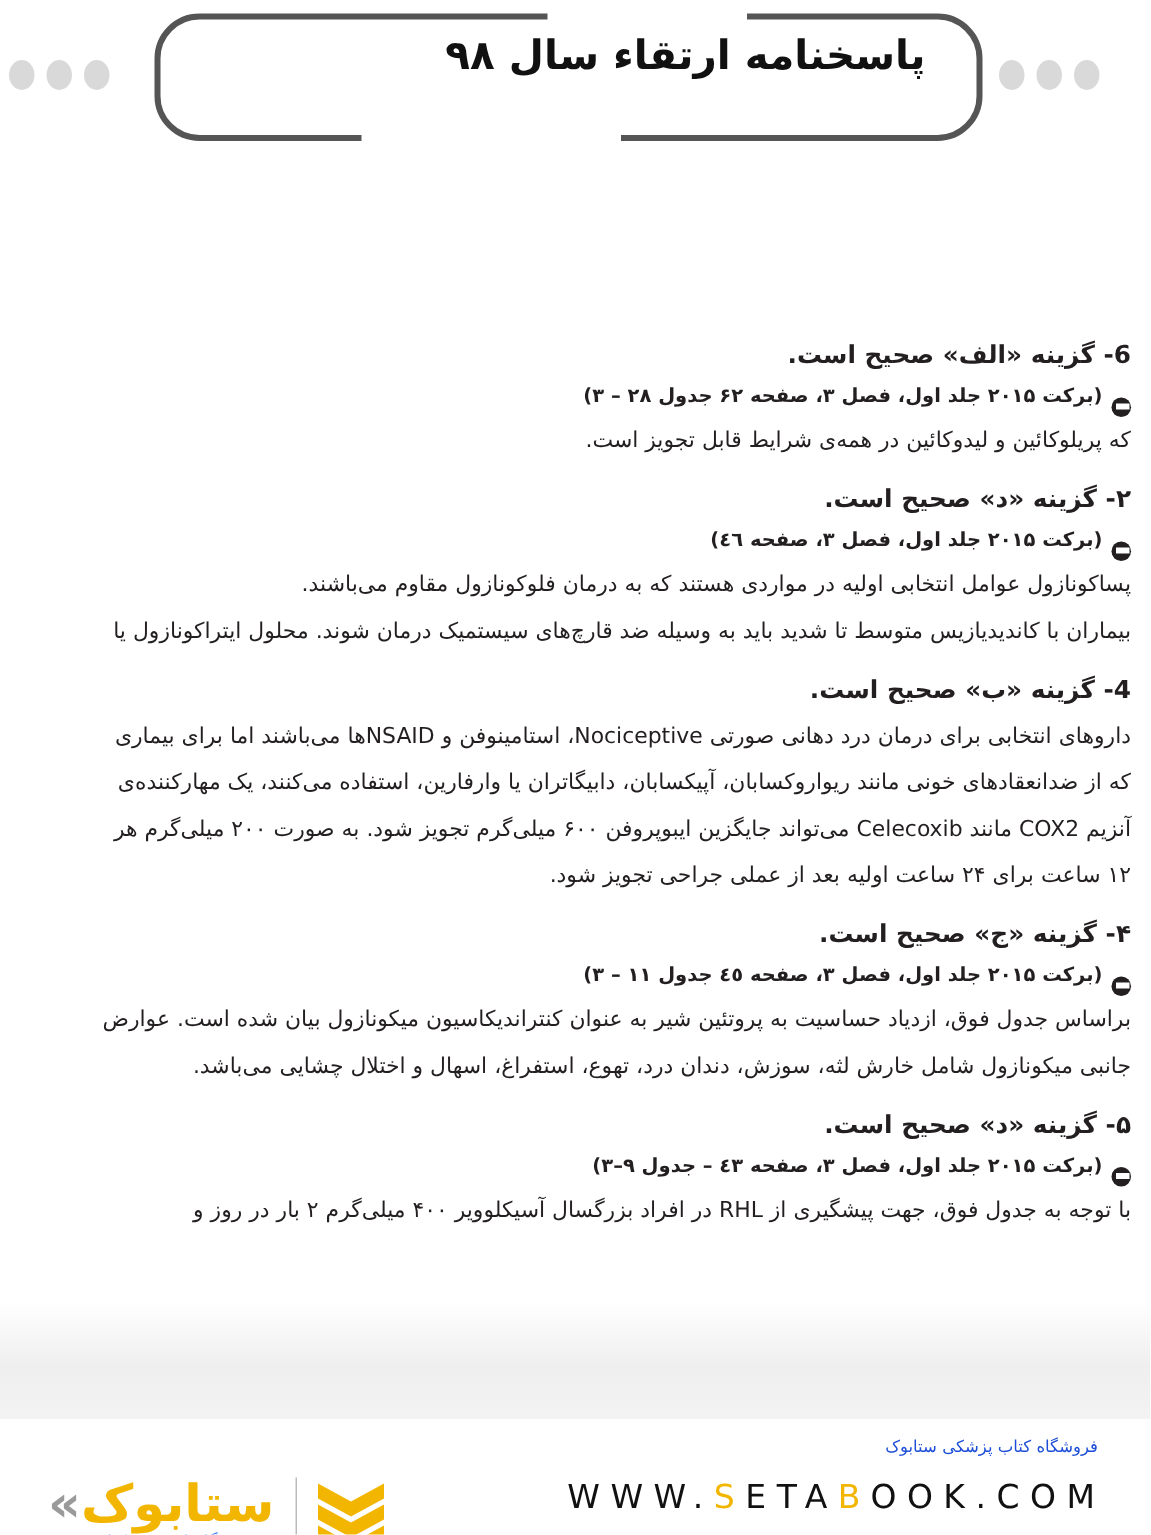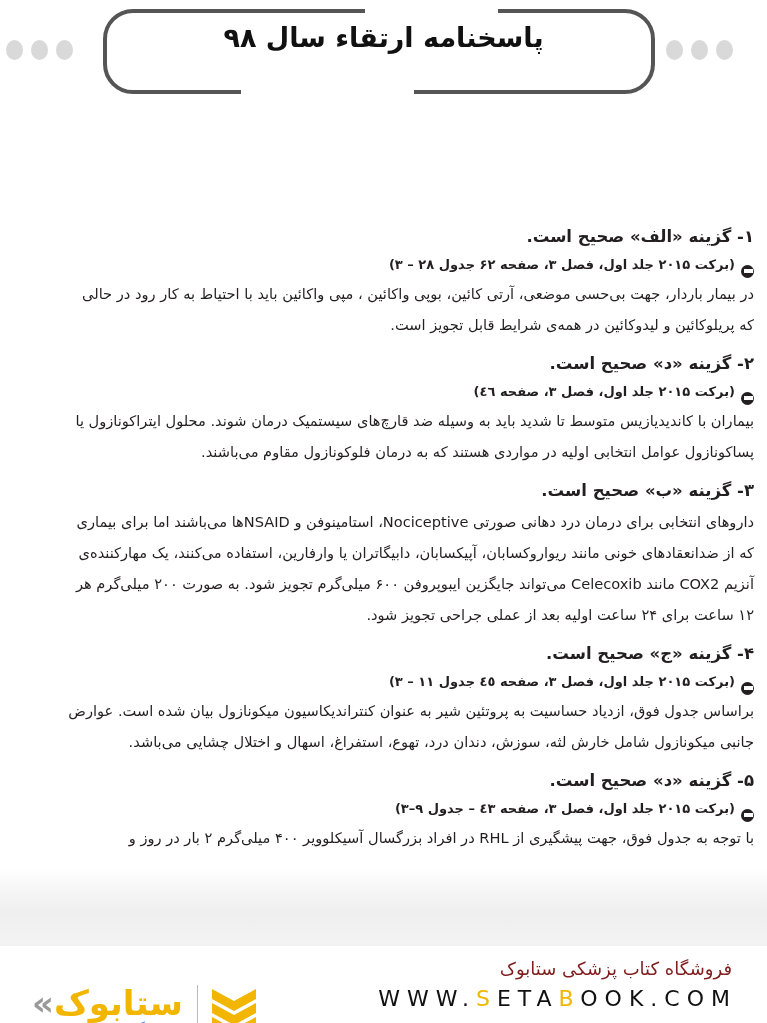--- a/index.html
+++ b/index.html
@@ -9,39 +9,39 @@
   
   .header { position: absolute; left: 0; top: 0; width: 767px; height: 100px; }
   .frame { position: absolute; left: 103px; top: 9px; width: 552px; height: 85px;
            border: 4px solid #555555; border-radius: 30px; }
   .gap-top { position: absolute; top: 5px; left: 365px; width: 133px; height: 10px; background: #fff; }
   .gap-bottom { position: absolute; top: 88px; left: 241px; width: 173px; height: 10px; background: #fff; }
   .dots { position: absolute; top: 40px; display: flex; gap: 8px; }
   .dots.left { left: 6px; }
   .dots.right { left: 666px; }
   .dot { width: 17px; height: 20px; border-radius: 50%; background: #d9d9d9; }
-  .title { position: absolute; top: 22px; left: 150px; width: 467px; text-align: center;
+  .title { position: absolute; top: 22px; left: 150px; width: 467px; text-align: right;
            font-family: "DejaVu Sans", sans-serif; font-weight: bold; font-size: 27px; direction: rtl; color: #111; }
 
   
   .content { position: absolute; left: 14px; top: 222px; width: 740px; direction: rtl; text-align: right; }
   .section { margin-bottom: 9px; }
   .q-head { font-weight: bold; font-size: 16.5px; line-height: 30px; height: 30px; }
   .ref { font-weight: bold; font-size: 13px; line-height: 26px; height: 26px; display: flex; align-items: flex-end; gap: 6px; }
   .ref-icon { display: inline-block; width: 13px; height: 13px; border-radius: 50%; background: #231f20; position: relative; flex: none; }
   .ref-icon::after { content: ""; position: absolute; left: 3px; top: 4px; width: 9px; height: 4px; background: #fff; }
   .body-text { font-size: 14.6px; line-height: 31px; text-align: justify; text-align-last: right; }
 
   
   .fade { position: absolute; left: 0; top: 868px; width: 767px; height: 78px;
           background: linear-gradient(to bottom, rgba(255,255,255,0) 0%, rgba(225,225,225,0.55) 55%, rgba(235,235,235,0.6) 100%); pointer-events: none; }
 
   
   .footer { position: absolute; left: 0; top: 946px; width: 767px; height: 77px; background: #fff; }
-  .store-name { position: absolute; right: 35px; top: 12px; font-size: 18px; direction: rtl; color: #7f1d1d; }
+  .store-name { position: absolute; right: 35px; top: 12px; font-size: 11px; direction: rtl; color: #1d4ed8; }
   .store-url { position: absolute; right: 30px; top: 40px; font-size: 22px; letter-spacing: 7px; color: #111;
                font-family: "DejaVu Sans", sans-serif; text-align: right; }
   .store-url .hl { color: #f2b600; }
   .logo { position: absolute; left: 14px; top: 14px; width: 240px; height: 60px; margin-top: 23px; }
   .logo-chev { position: absolute; left: 196px; top: 4px; }
   .logo-divider { position: absolute; left: 183px; top: 2px; width: 1px; height: 52px; background: #bbb; }
   .logo-word { position: absolute; left: 18px; top: 0; font-size: 34px; font-weight: bold; letter-spacing: -2px; }
   .logo-word .g { color: #9a9a9a; }
   .logo-word .y { color: #f2b600; }
   .logo-sub { position: absolute; left: 46px; top: 38px; font-size: 12px; color: #3b82f6; direction: rtl; }
@@ -61,45 +61,44 @@
   <div class="title">پاسخنامه ارتقاء سال ۹۸</div>
   <div class="dots right">
     <div class="dot"></div>
     <div class="dot"></div>
     <div class="dot"></div>
   </div>
 </div>
 
 <div class="content">
   <div class="section">
-    <div class="q-head">۱- گزینه «الف» صحیح است.</div>
+    <div class="q-head">6- گزینه «الف» صحیح است.</div>
     <div class="ref">
       <span class="ref-icon"></span>
       <span>(برکت ۲۰۱۵ جلد اول، فصل ۳، صفحه ۶۲ جدول ۲۸ – ۳)</span>
     </div>
     <div class="body-text">
-      <div>در بیمار باردار، جهت بی‌حسی موضعی، آرتی کائین، بوپی واکائین ، مپی واکائین باید با احتیاط به کار رود در حالی</div>
       <div>که پریلوکائین و لیدوکائین در همه‌ی شرایط قابل تجویز است.</div>
     </div>
   </div>
 
   <div class="section">
     <div class="q-head">۲- گزینه «د» صحیح است.</div>
     <div class="ref">
       <span class="ref-icon"></span>
       <span>(برکت ۲۰۱۵ جلد اول، فصل ۳، صفحه ٤٦)</span>
     </div>
     <div class="body-text">
+      <div>پساکونازول عوامل انتخابی اولیه در مواردی هستند که به درمان فلوکونازول مقاوم می‌باشند.</div>
       <div>بیماران با کاندیدیازیس متوسط تا شدید باید به وسیله ضد قارچ‌های سیستمیک درمان شوند. محلول ایتراکونازول یا</div>
-      <div>پساکونازول عوامل انتخابی اولیه در مواردی هستند که به درمان فلوکونازول مقاوم می‌باشند.</div>
     </div>
   </div>
 
   <div class="section">
-    <div class="q-head">۳- گزینه «ب» صحیح است.</div>
+    <div class="q-head">4- گزینه «ب» صحیح است.</div>
     <div class="body-text">
       <div>داروهای انتخابی برای درمان درد دهانی صورتی Nociceptive، استامینوفن و NSAIDها می‌باشند اما برای بیماری</div>
       <div>که از ضدانعقادهای خونی مانند ریواروکسابان، آپیکسابان، دابیگاتران یا وارفارین، استفاده می‌کنند، یک مهارکننده‌ی</div>
       <div>آنزیم COX2 مانند Celecoxib می‌تواند جایگزین ایبوپروفن ۶۰۰ میلی‌گرم تجویز شود. به صورت ۲۰۰ میلی‌گرم هر</div>
       <div>۱۲ ساعت برای ۲۴ ساعت اولیه بعد از عملی جراحی تجویز شود.</div>
     </div>
   </div>
 
   <div class="section">
     <div class="q-head">۴- گزینه «ج» صحیح است.</div>

